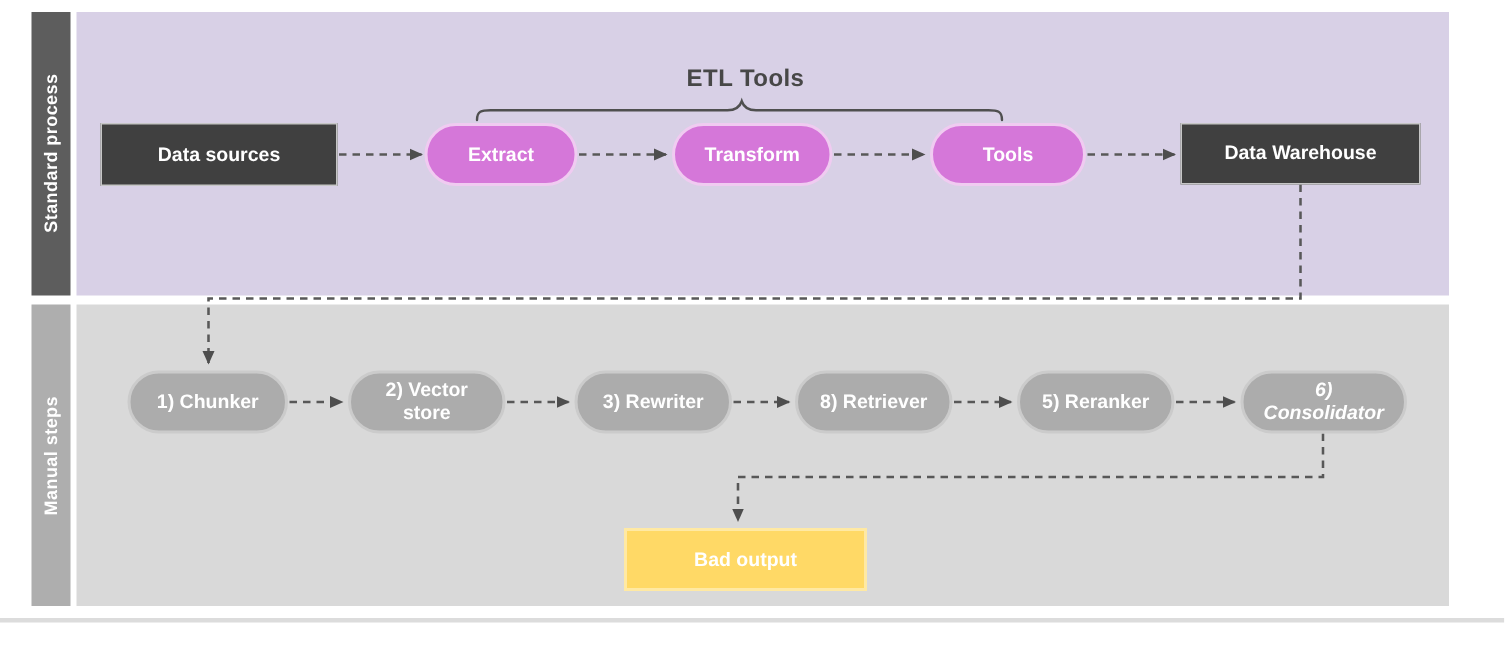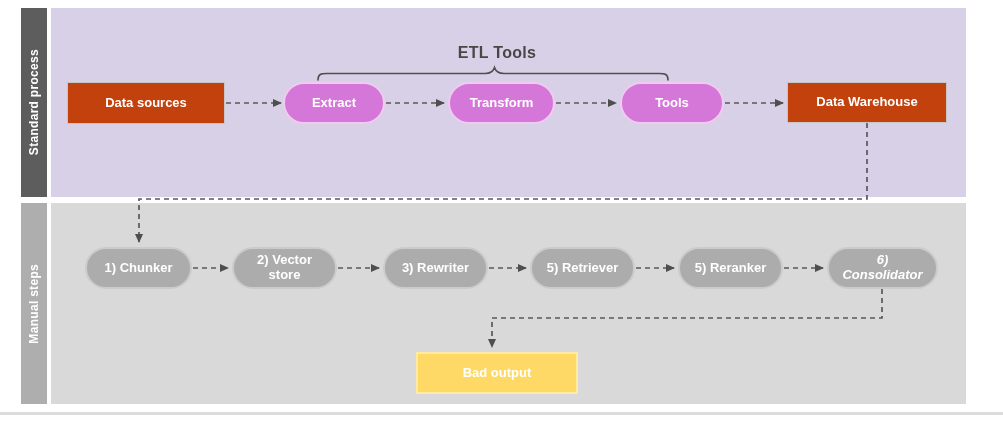--- a/index.html
+++ b/index.html
@@ -24,21 +24,21 @@
   }
   .lane-label-top    { left:21px; top:8px;   height:189px; background:#5D5D5D; }
   .lane-label-bottom { left:21px; top:203px; height:201px; background:#AEAEAE; }
 
   
   .node {
     position:absolute; box-sizing:border-box;
     display:flex; align-items:center; justify-content:center; text-align:center;
     color:#ffffff; font-weight:bold; font-size:13px; line-height:1.15;
   }
-  .rect-gray   { background:#c2410c; border:1px solid #C6C6C6; }
+  .rect-gray   { background:#404040; border:1px solid #C6C6C6; }
   .pill-pink   { background:#D577D9; border:2px solid #F0CBF1; border-radius:22px; padding:18px 8px; }
   .pill-gray   { background:#ACACAC; border:2px solid #CBCBCB; border-radius:22px; padding:14px 8px; }
   .pill-narrow { padding:0 13px; }
   .rect-yellow { background:#FFD966; border:2px solid #FFE9A3; }
 
   .n-data-sources   { left:67px;  top:82px;  width:158px; height:42px; }
   .n-extract        { left:283px; top:82px;  width:102px; height:42px; }
   .n-transform      { left:448px; top:82px;  width:107px; height:42px; }
   .n-load           { left:620px; top:82px;  width:104px; height:42px; }
   .n-data-warehouse { left:787px; top:82px;  width:160px; height:41px; }
@@ -122,21 +122,21 @@
   <div class="node pill-gray n-chunker">
     <span>1) Chunker</span>
   </div>
   <div class="node pill-gray pill-narrow n-vector-store">
     <span>2) Vector store</span>
   </div>
   <div class="node pill-gray n-rewriter">
     <span>3) Rewriter</span>
   </div>
   <div class="node pill-gray n-retriever">
-    <span>5) Retriever</span>
+    <span>8) Retriever</span>
   </div>
   <div class="node pill-gray n-reranker">
     <span>5) Reranker</span>
   </div>
   <div class="node pill-gray n-consolidator">
     <span>6) Consolidator</span>
   </div>
   <div class="node rect-yellow n-bad-output">
     <span>Bad output</span>
   </div>

